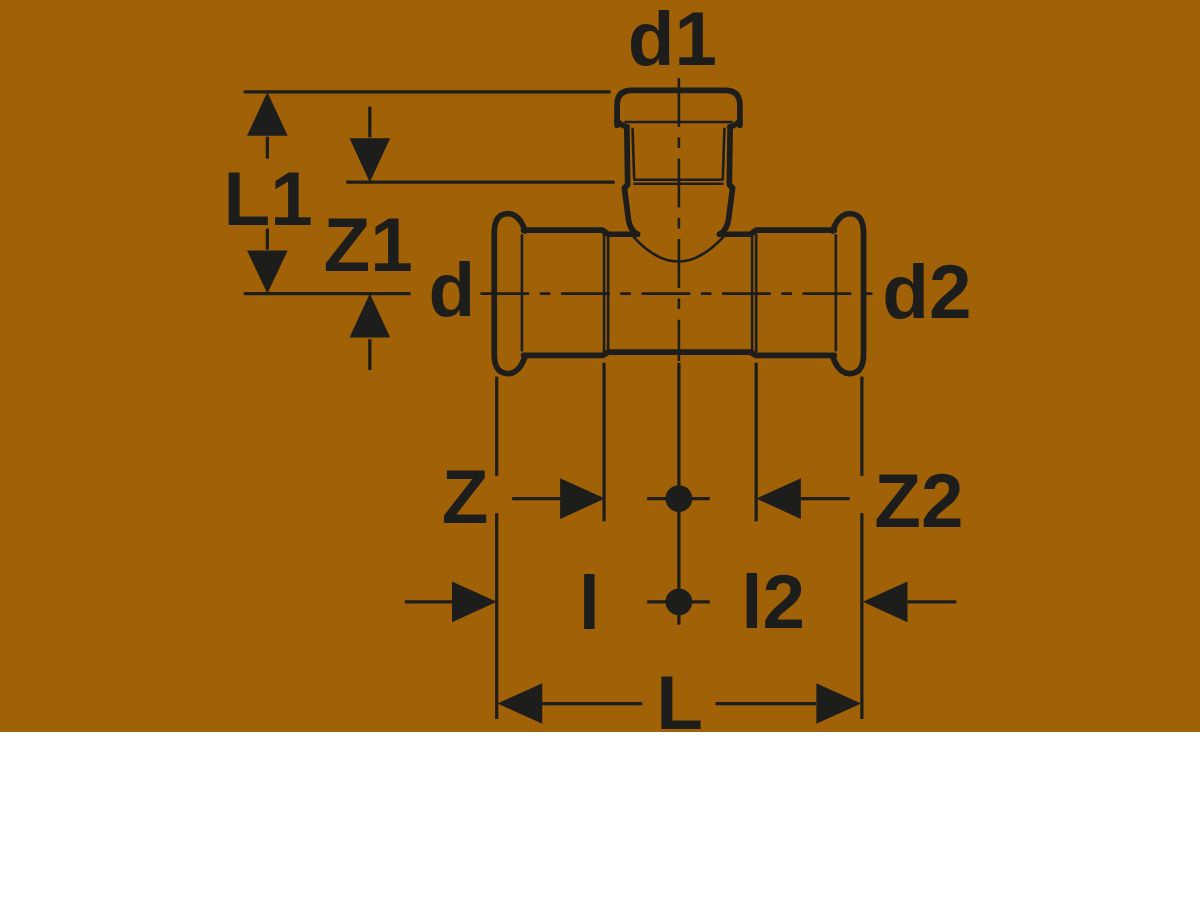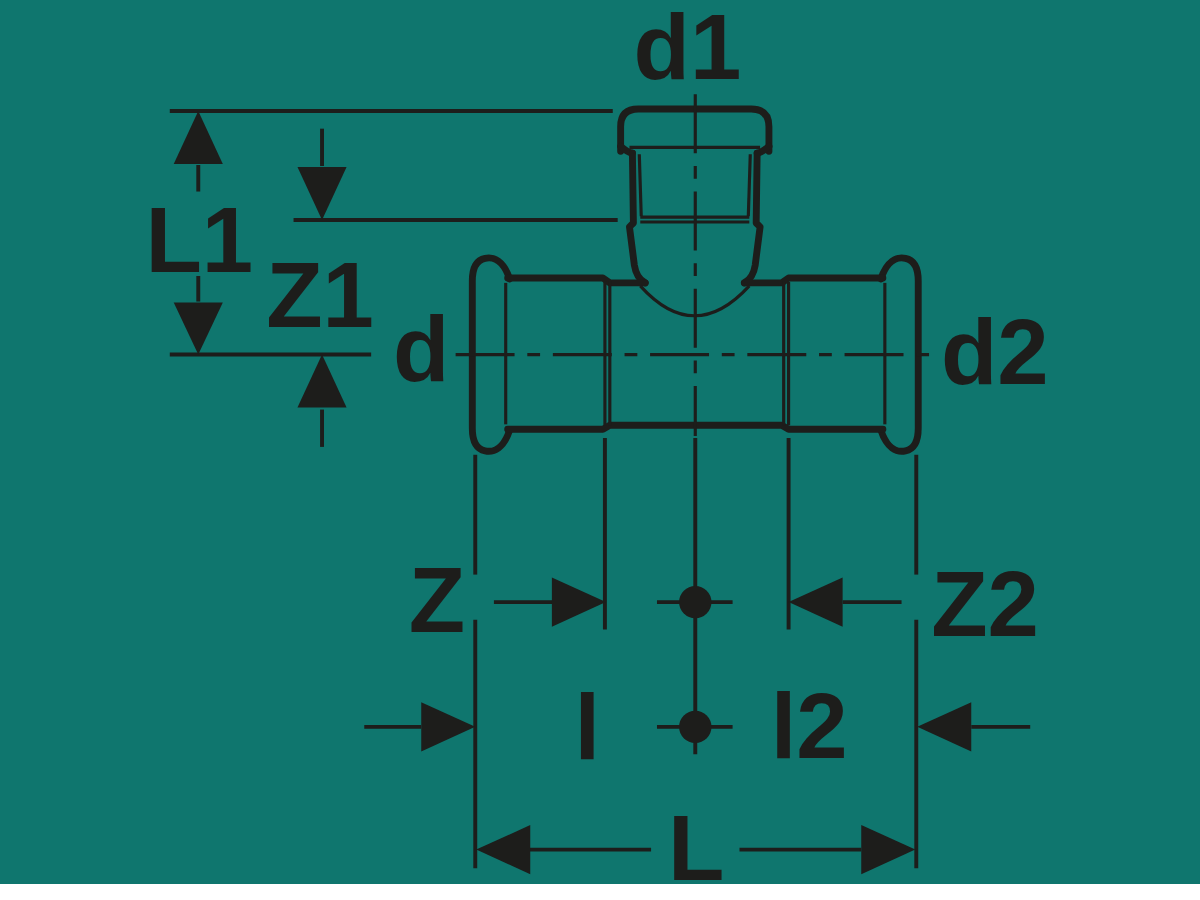--- a/index.html
+++ b/index.html
@@ -3,22 +3,22 @@
 <meta charset="utf-8">
 <style>
   html, body {
     margin: 0;
     padding: 0;
     background: #ffffff;
   }
   .stage {
     position: relative;
     width: 1200px;
-    height: 884px;
-    background: #0f766e;
+    height: 732px;
+    background: #a16207;
     overflow: hidden;
   }
   .stage svg {
     position: absolute;
     left: 0;
     top: 0;
     width: 100%;
     height: 100%;
   }
   

